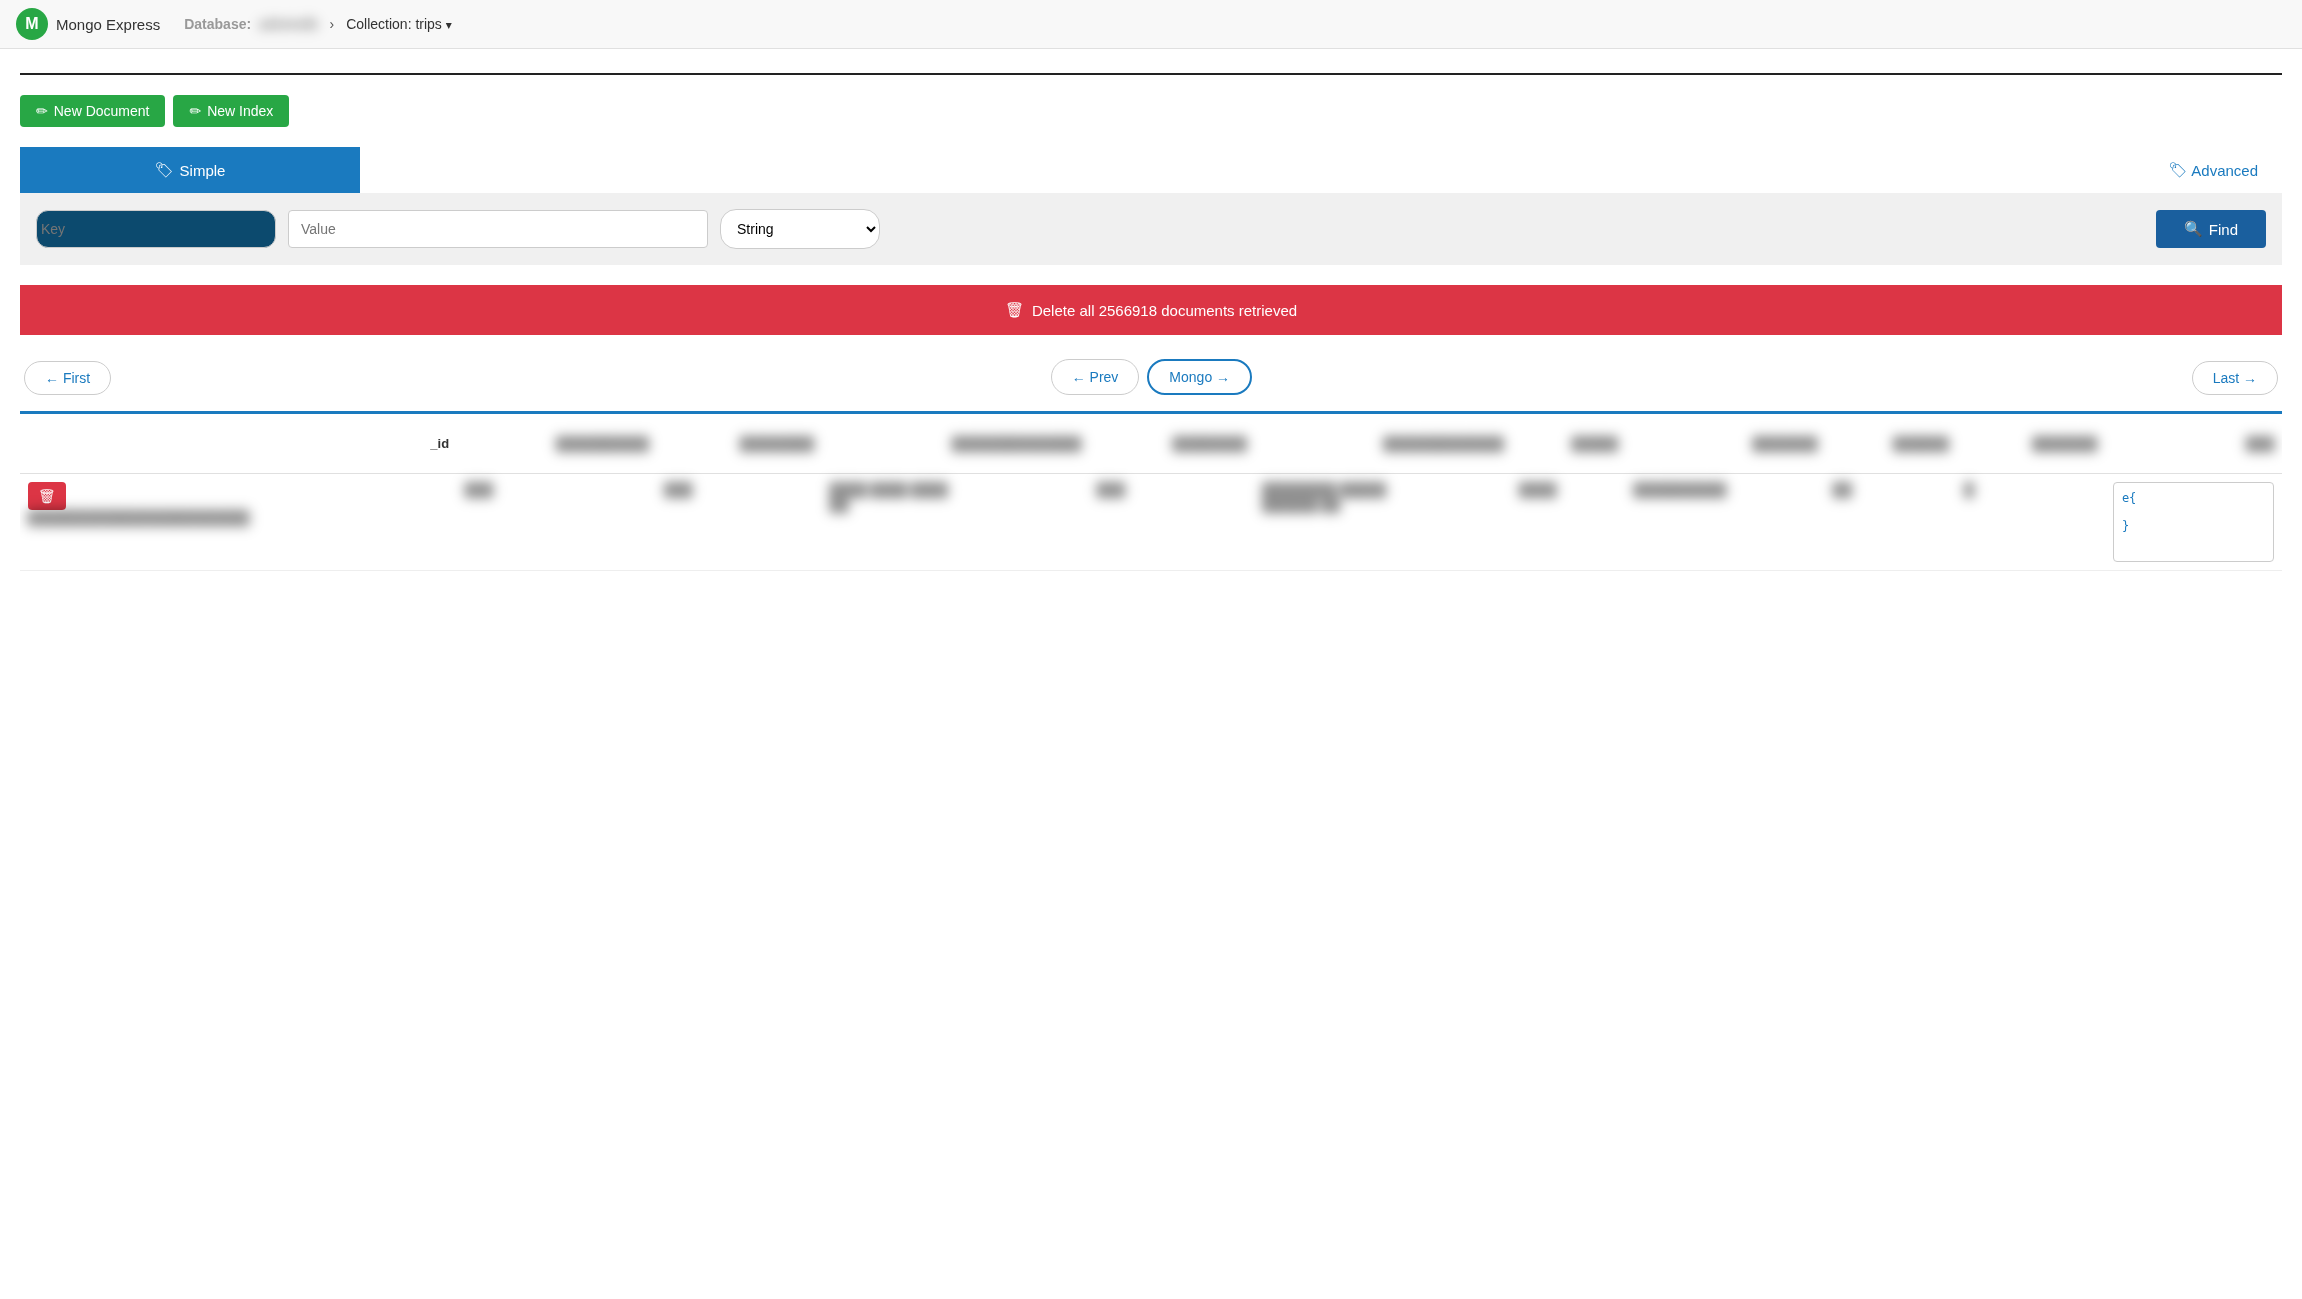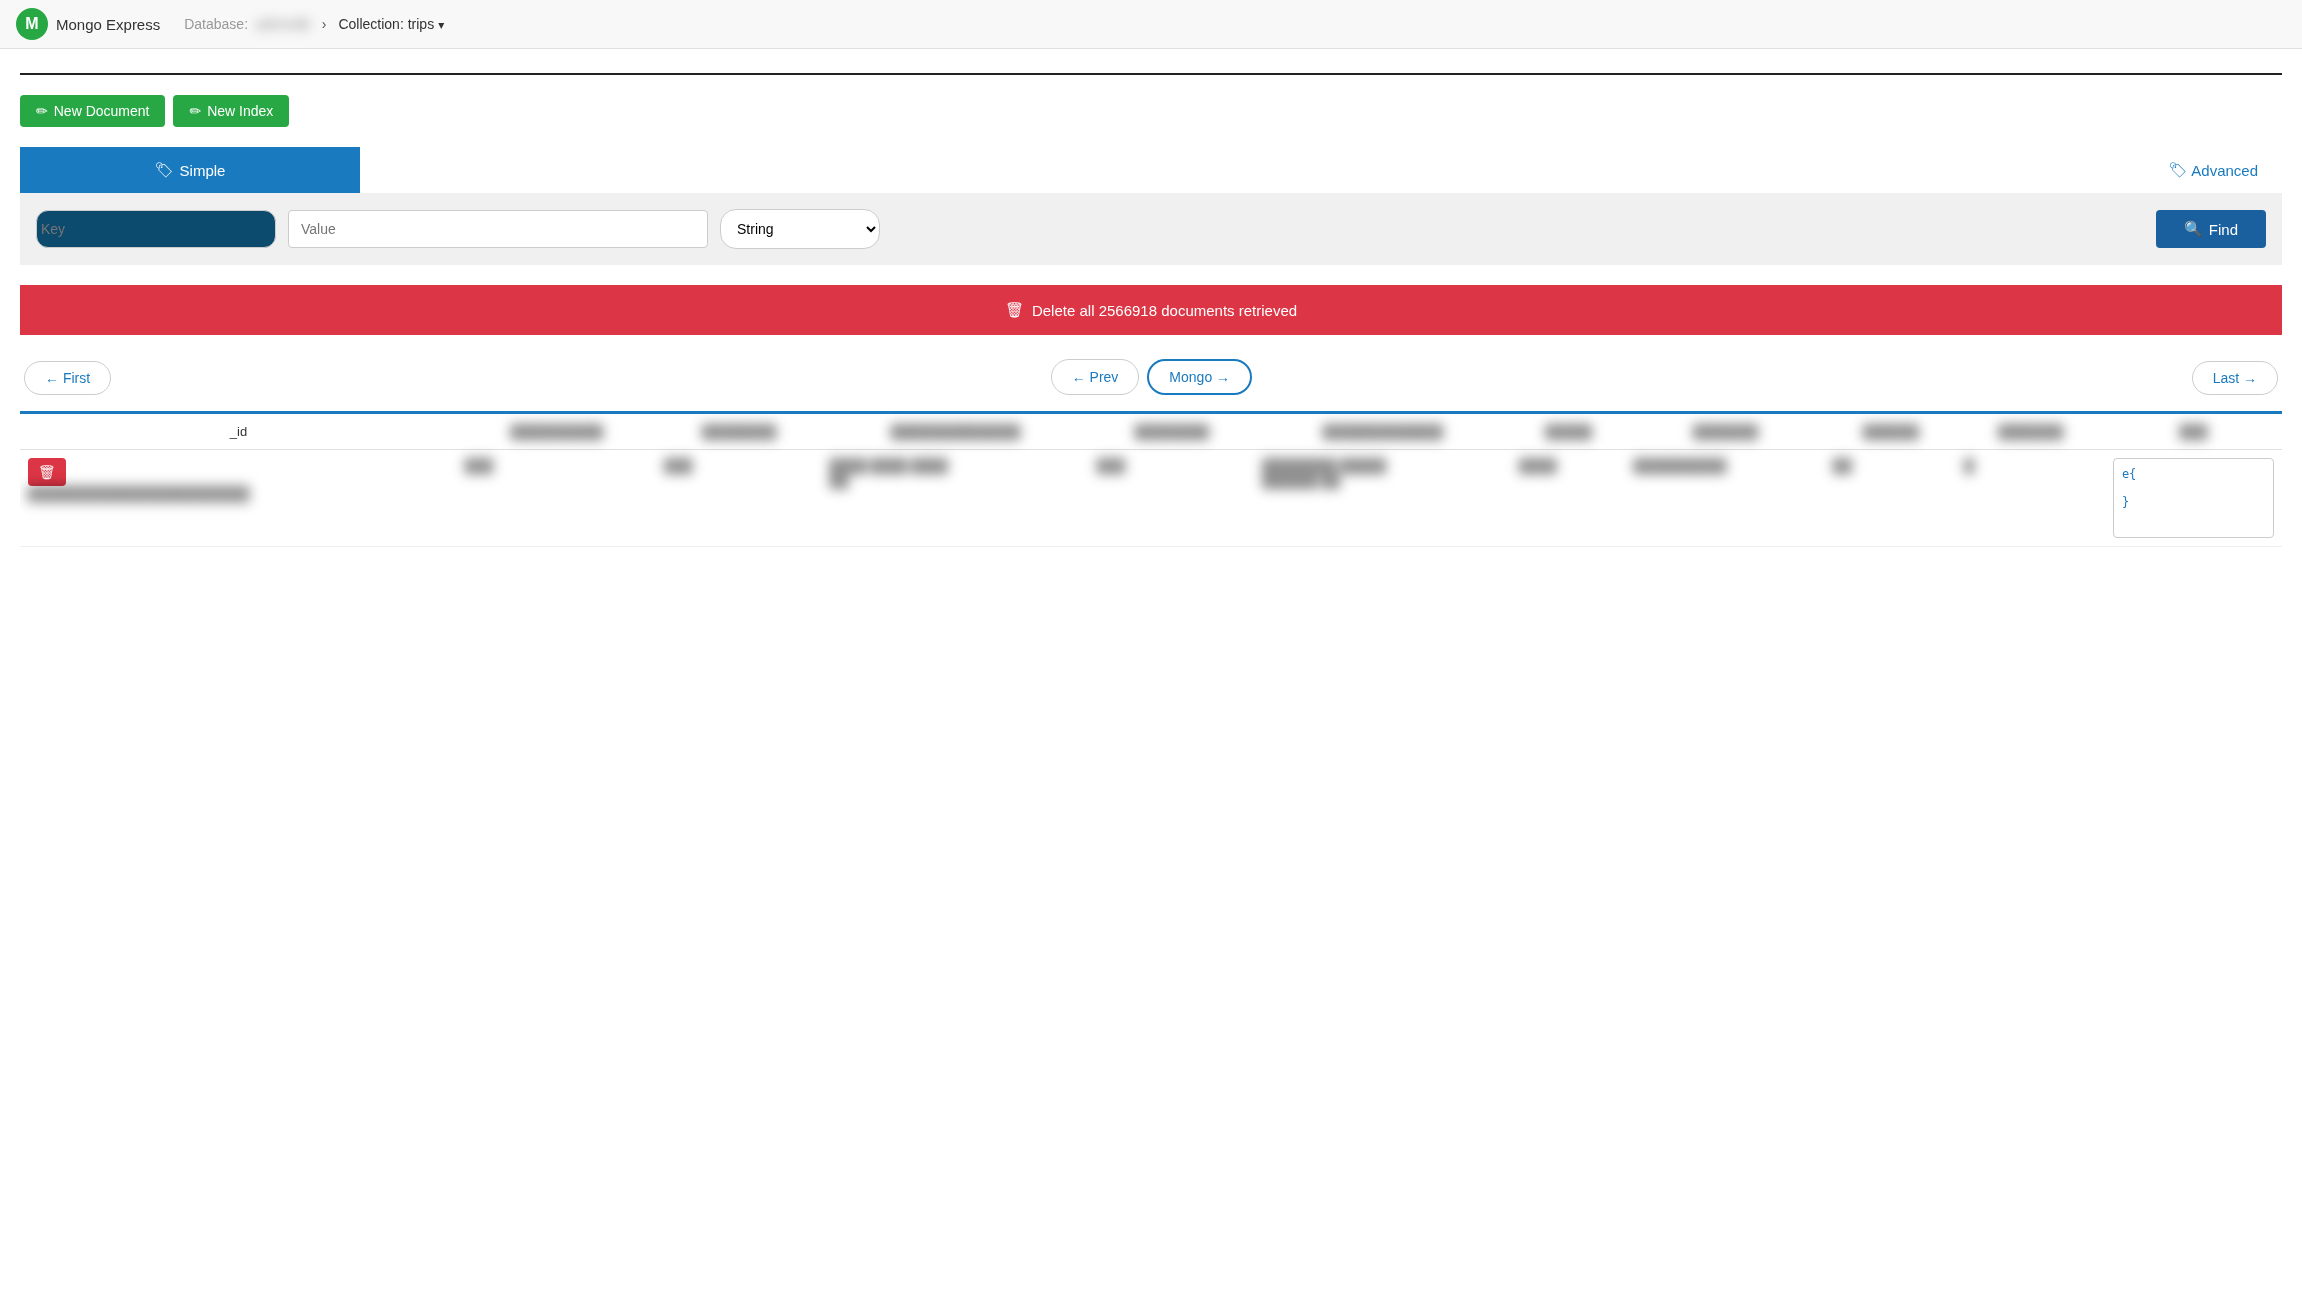--- a/index.html
+++ b/index.html
@@ -18,21 +18,21 @@
       width: 32px; height: 32px;
       background: #28a745;
       border-radius: 50%;
       display: flex; align-items: center; justify-content: center;
       color: white; font-weight: bold; font-size: 16px;
     }
     .navbar-brand {
       font-size: 15px; font-weight: 500; color: #333;
     }
     .navbar-sep { color: #999; margin: 0 4px; }
-    .navbar-db { color: #999; font-size: 14px; }
+    .navbar-db { color: #999; font-size: 14px; font-weight: bold; }
     .navbar-arrow { color: #555; margin: 0 4px; }
     .navbar-collection {
       color: #333; font-size: 14px;
       display: flex; align-items: flex-end; gap: 4px;
     }
     .navbar-collection .caret { font-size: 12px; }
 
     
     .main { padding: 24px 20px; }
 
@@ -175,25 +175,25 @@
     .table-wrapper {
       border-top: 3px solid #1a7abf;
       overflow-x: auto;
     }
     .data-table {
       width: 100%;
       border-collapse: collapse;
       font-size: 13px;
     }
     .data-table th {
-      padding: 10px 8px;
-      text-align: center;
+      padding: 22px 8px;
+      text-align: right;
       background: #fff;
       border-bottom: 1px solid #e0e0e0;
-      font-weight: 400;
+      font-weight: 700;
       color: #333;
     }
     .data-table td {
       padding: 8px 8px;
       border-bottom: 1px solid #eee;
       vertical-align: top;
     }
     .col-id { min-width: 200px; font-weight: 600; }
     .col-blurred {
       min-width: 100px;

